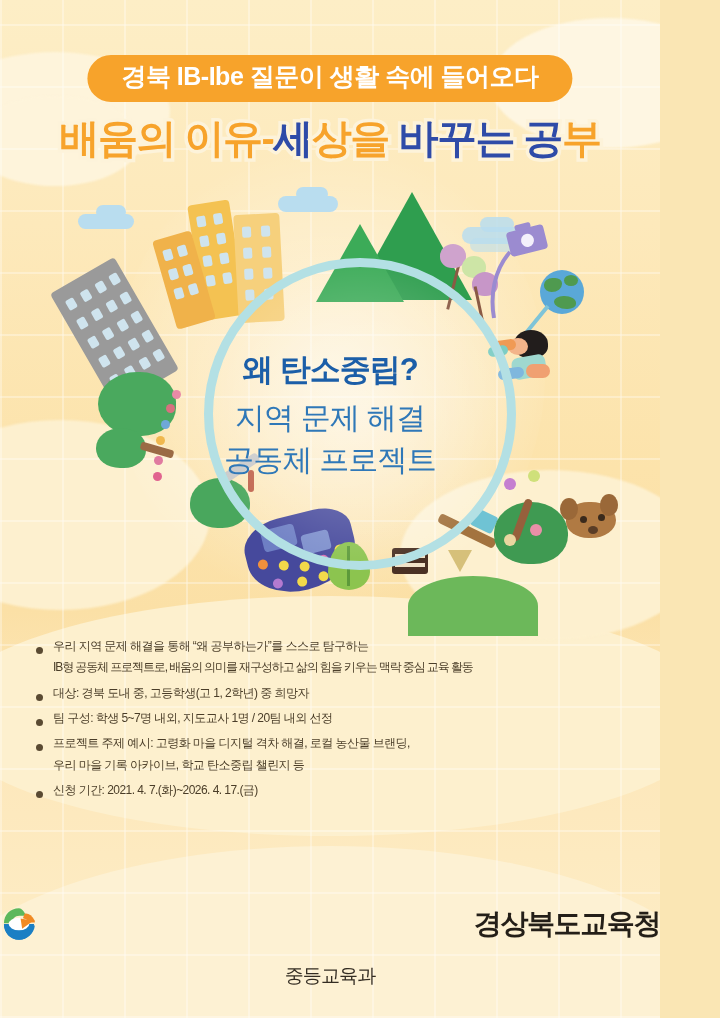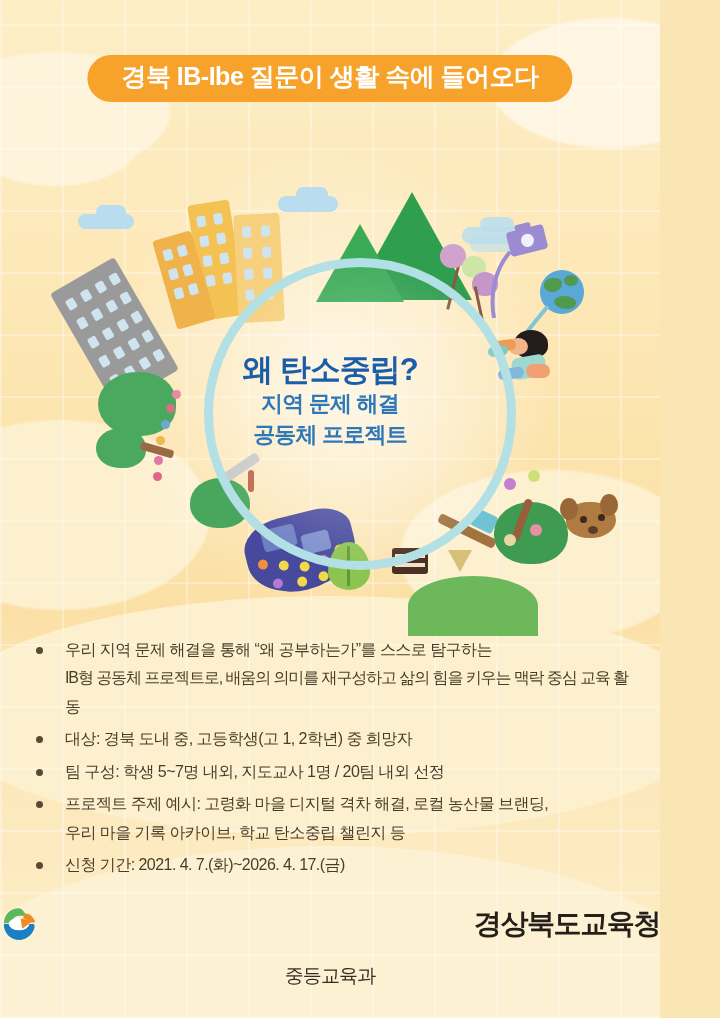--- a/index.html
+++ b/index.html
@@ -65,27 +65,27 @@
   
   .bld{position:absolute;border-radius:4px;}
   .win{position:absolute;background:#cfe4ee;border-radius:2px;width:9px;height:11px;}
   .tree-t{position:absolute;border-radius:50% 50% 46% 46%;}
   .cloud{position:absolute;background:#b9ddef;border-radius:40px;}
   .flower{position:absolute;border-radius:50%;}
 
   
   .ctr{position:absolute;left:0;right:0;top:352px;text-align:center;color:#1e62a8;}
   .ctr .q{font-size:31px;font-weight:bold;letter-spacing:-1px;line-height:1.15;color:#1b5ea8;}
-  .ctr .s{font-size:22px;font-weight:bold;letter-spacing:-.8px;line-height:1.42;color:#2f78b8;}
+  .ctr .s{font-size:30px;font-weight:normal;letter-spacing:-.8px;line-height:1.42;margin-top:9px;color:#2f78b8;}
 
   
   .body{position:absolute;left:0;right:0;top:636px;padding:0 28px;box-sizing:border-box;}
   .li{display:flex;align-items:flex-start;margin-bottom:4px;}
   .dot{width:7px;height:7px;border-radius:50%;background:#5a4a32;margin:11px 10px 0 8px;flex:0 0 auto;}
-  .li-txt{color:#4a3d28;font-size:16px;line-height:1.78;letter-spacing:-.55px;margin-left:12px;}
+  .li-txt{color:#4a3d28;font-size:12px;line-height:1.78;letter-spacing:-.55px;}
   .li-txt .ln{display:block;}
   .li-txt .ln.wide{letter-spacing:-1.1px;}
 
   
   .foot{position:absolute;left:0;right:0;top:905px;text-align:center;}
   .foot-row{display:flex;align-items:center;justify-content:space-between;gap:11px;}
   .logo{width:38px;height:38px;flex:0 0 auto;}
   .org{font-size:28px;font-weight:bold;color:#241f18;letter-spacing:-1.4px;}
   .dept{margin-top:20px;font-size:19px;color:#332c22;letter-spacing:-.9px;}
 </style>
@@ -99,20 +99,23 @@
   <div class="bg-blob b1"></div>
   <div class="bg-blob b2"></div>
   <div class="bg-blob b3"></div>
   <div class="bg-blob b4"></div>
   <div class="bg-blob b5"></div>
   <div class="bg-grid"></div>
   <div class="bg-glow"></div>
 
   <div class="badge">경북 IB-Ibe 질문이 생활 속에 들어오다</div>
 
+  <div class="headline">
+    <span class="o">배움의 이유-</span><span class="b">세</span><span class="o">상을 </span><span class="b">바꾸는 </span><span class="b">공</span><span class="o">부</span>
+  </div>
 
   <div class="illus">
 
     <div class="cloud" style="left:78px;top:36px;width:56px;height:15px;"></div>
     <div class="cloud" style="left:96px;top:27px;width:30px;height:14px;"></div>
     <div class="cloud" style="left:278px;top:18px;width:60px;height:16px;"></div>
     <div class="cloud" style="left:296px;top:9px;width:32px;height:14px;"></div>
     <div class="cloud" style="left:462px;top:49px;width:62px;height:17px;opacity:.85;"></div>
     <div class="cloud" style="left:480px;top:39px;width:34px;height:15px;opacity:.85;"></div>
     <div class="cloud" style="left:470px;top:60px;width:50px;height:14px;opacity:.6;"></div>

